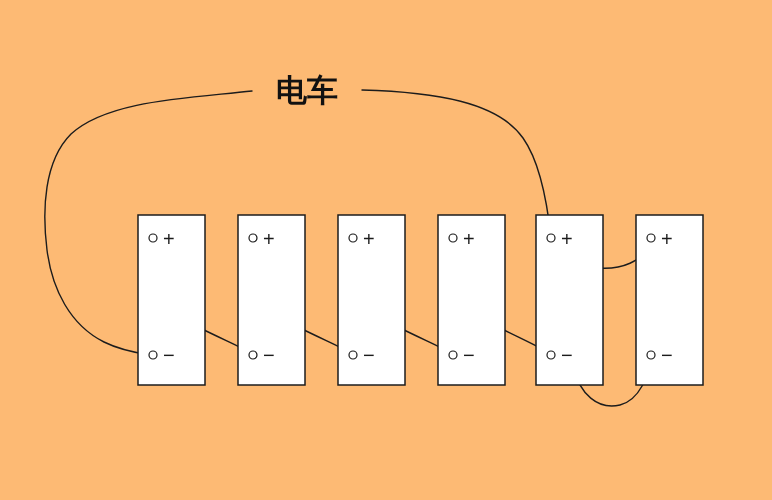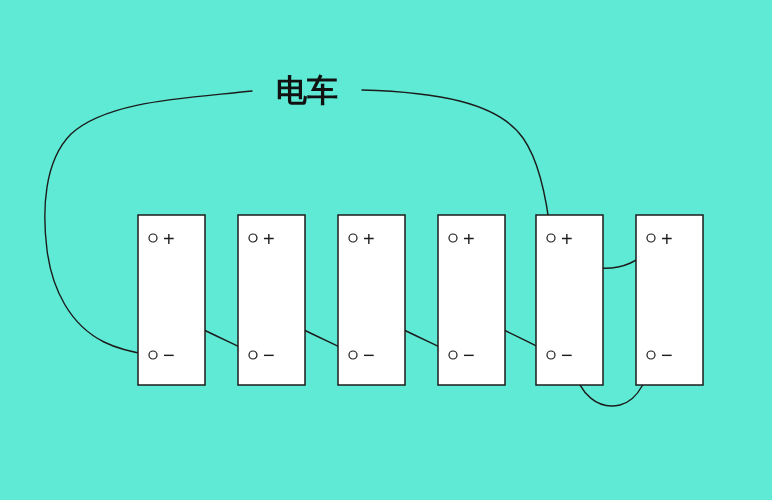--- a/index.html
+++ b/index.html
@@ -5,21 +5,21 @@
   html, body {
     margin: 0;
     padding: 0;
     background: #ffffff;
     font-family: "Liberation Sans", sans-serif;
   }
   .canvas {
     position: relative;
     width: 772px;
     height: 500px;
-    background: #5eead4;
+    background: #fdba74;
     overflow: hidden;
   }
   svg {
     display: block;
   }
   .wire {
     fill: none;
     stroke: #1c1c1c;
     stroke-width: 1.4;
     stroke-linecap: round;

